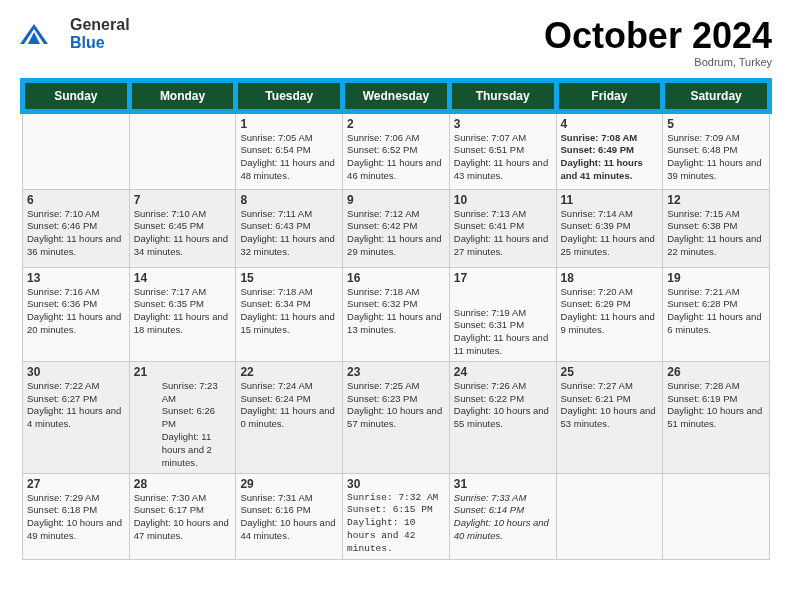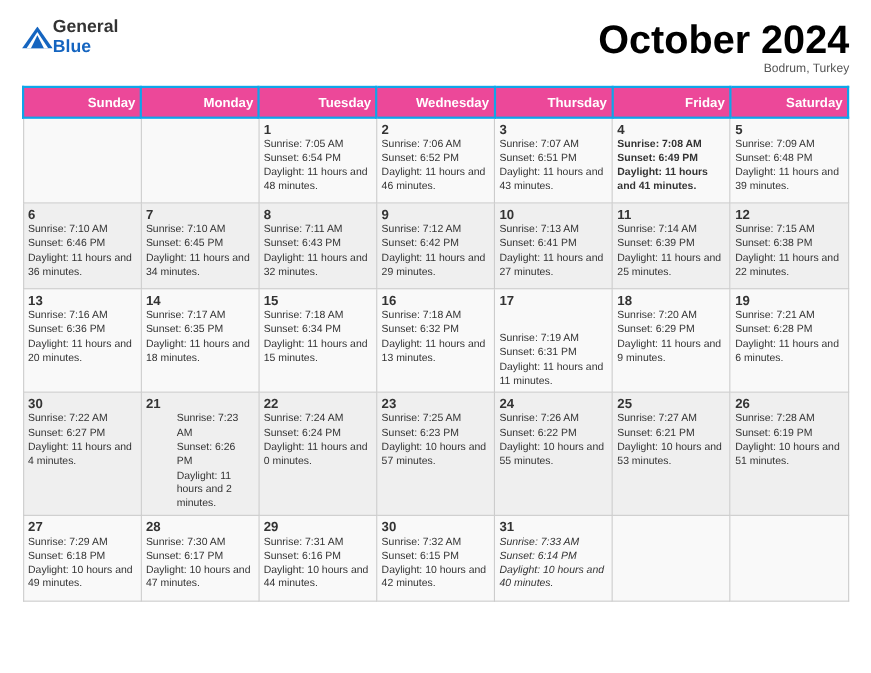--- a/index.html
+++ b/index.html
@@ -16,21 +16,21 @@
     }
     .header-row {
       display: flex;
       justify-content: space-between;
       align-items: flex-start;
       margin-bottom: 10px;
     }
     .logo {
       display: flex;
       align-items: center;
-      gap: 0;
+      gap: 22px;
     }
     .logo-icon {
       width: 28px;
       height: 20px;
     }
     .title-block {
       text-align: right;
     }
     .month-title {
       font-size: 36px;
@@ -41,27 +41,27 @@
     .location-title {
       font-size: 11px;
       color: #555;
     }
     table {
       width: 100%;
       border-collapse: collapse;
       table-layout: fixed;
     }
     thead tr th {
-      background-color: #ec4899;
+      background-color: #14532d;
       color: #fff;
       font-size: 12px;
       font-weight: bold;
       padding: 6px 4px;
-      text-align: right;
-      border: 2px solid #0ea5e9;
+      text-align: center;
+      border: 5px solid #0ea5e9;
     }
     tbody tr td {
       vertical-align: top;
       border: 1px solid #ccc;
       padding: 3px 4px;
       font-size: 10px;
       color: #333;
       height: 78px;
       background: #fff;
     }
@@ -297,21 +297,21 @@
 Daylight: 10 hours and 47 minutes.</div>
           </td>
           <td>
             <span class="day-number">29</span>
             <div class="cell-content" style="white-space: pre-wrap;">Sunrise: 7:31 AM
 Sunset: 6:16 PM
 Daylight: 10 hours and 44 minutes.</div>
           </td>
           <td>
             <span class="day-number">30</span>
-            <div class="cell-content" style="white-space: pre-wrap;">Sunrise: 7:32 AM
+            <div class="cell-content" style="white-space: pre-wrap; font-family: Liberation Mono, monospace;">Sunrise: 7:32 AM
 Sunset: 6:15 PM
 Daylight: 10 hours and 42 minutes.</div>
           </td>
           <td>
             <span class="day-number">31</span>
             <div class="cell-content" style="white-space: pre-wrap; font-style: italic;">Sunrise: 7:33 AM
 Sunset: 6:14 PM
 Daylight: 10 hours and 40 minutes.</div>
           </td>
           <td></td>

